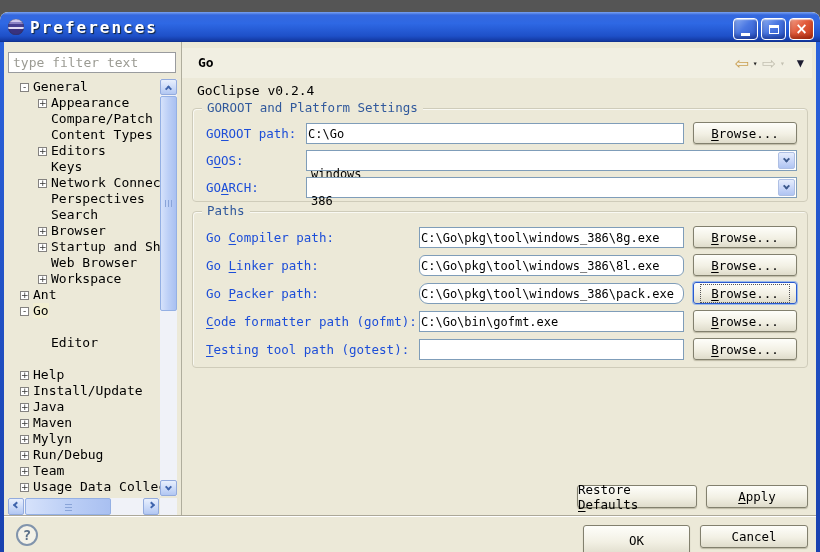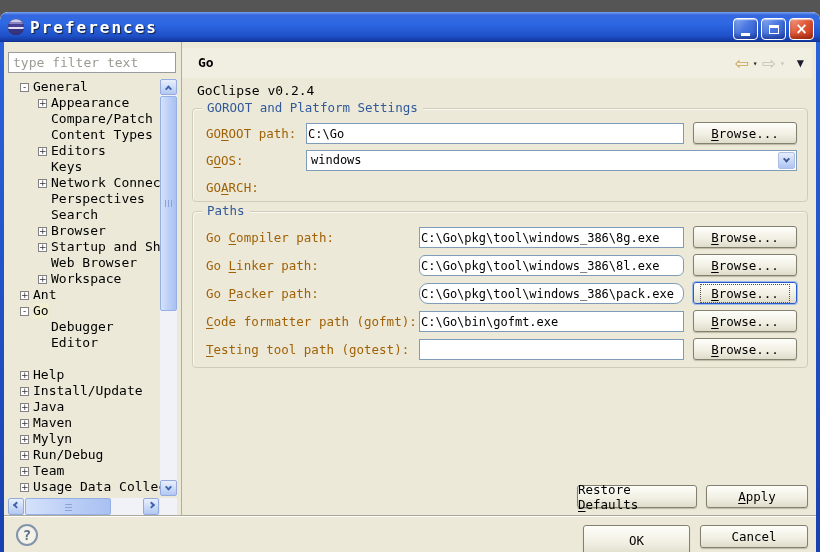--- a/index.html
+++ b/index.html
@@ -92,28 +92,28 @@
   .nav .menu { font-size:12px; color:#1C1C30; margin-left:8px; cursor:pointer; }
 
   
   .version { position:absolute; left:197px; top:71px; font-size:13px; color:#000; }
   .group { position:absolute; border:1px solid #CFCCBA; border-radius:4px;
            box-shadow:inset 1px 1px 0 rgba(255,255,255,.7); }
   .group-title { position:absolute; top:-9px; left:9px; background:#ECE9D8; padding:0 5px;
                  font-size:12.5px; color:#31599C; white-space:nowrap; }
   #group-goroot { left:192px; top:96px; width:616px; height:94px; }
   #group-paths  { left:192px; top:199px; width:616px; height:157px; }
-  .flabel { position:absolute; font-size:12.5px; color:#a16207; white-space:nowrap; }
+  .flabel { position:absolute; font-size:12.5px; color:#1d4ed8; white-space:nowrap; }
   .flabel u, .xp-btn u { text-decoration:underline; text-underline-offset:2px; }
   .finput {
     position:absolute; height:21px; border:1px solid #7F9DB9; background:#fff;
     font-family:"DejaVu Sans Mono",monospace; font-size:12px; padding:0 1px; color:#000;
   }
   .combo { position:absolute; height:21px; border:1px solid #7F9DB9; background:#fff; }
-  .combo-val { position:absolute; left:4px; top:2px; font-size:12px; color:#000; white-space:nowrap; }
+  .combo-val { position:absolute; left:4px; top:16px; font-size:12px; color:#000; white-space:nowrap; }
   .combo-btn {
     position:absolute; right:1px; top:1px; bottom:1px; width:17px; border:1px solid #AEBFE4; border-radius:2px;
     background:linear-gradient(180deg,#E6EDFC 0%,#C8D6F8 55%,#AFC4F2 100%);
     display:flex; align-items:center; justify-content:center; cursor:pointer;
   }
   .combo-btn .chev { border-color:#3C598C; }
   .xp-btn {
     position:absolute; border:1px solid #82806E; border-radius:3px;
     background:linear-gradient(180deg,#FEFEFA 0%,#F2F0E4 55%,#DFDCCB 100%);
     font-family:"DejaVu Sans Mono",monospace; font-size:12.5px; color:#000;
@@ -167,21 +167,20 @@
       <div class="trow" style="top: 81px; padding-left: 30px;"><span class="noexp"></span><span class="lbl">Keys</span></div>
       <div class="trow" style="top: 97px; padding-left: 30px;"><span class="exp">+</span><span class="lbl">Network Connect</span></div>
       <div class="trow" style="top: 113px; padding-left: 30px;"><span class="noexp"></span><span class="lbl">Perspectives</span></div>
       <div class="trow" style="top: 129px; padding-left: 30px;"><span class="noexp"></span><span class="lbl">Search</span></div>
       <div class="trow" style="top: 145px; padding-left: 30px;"><span class="exp">+</span><span class="lbl">Browser</span></div>
       <div class="trow" style="top: 161px; padding-left: 30px;"><span class="exp">+</span><span class="lbl">Startup and Shu</span></div>
       <div class="trow" style="top: 177px; padding-left: 30px;"><span class="noexp"></span><span class="lbl">Web Browser</span></div>
       <div class="trow" style="top: 193px; padding-left: 30px;"><span class="exp">+</span><span class="lbl">Workspace</span></div>
       <div class="trow" style="top: 209px; padding-left: 12px;"><span class="exp">+</span><span class="lbl">Ant</span></div>
       <div class="trow" style="top: 225px; padding-left: 12px;"><span class="exp">-</span><span class="lbl sel">Go</span></div>
-      <div class="trow" style="top: 241px; padding-left: 30px;"><span class="noexp"></span><span class="lbl">Debugger</span></div>
       <div class="trow" style="top: 257px; padding-left: 30px;"><span class="noexp"></span><span class="lbl">Editor</span></div>
       <div class="trow" style="top: 289px; padding-left: 12px;"><span class="exp">+</span><span class="lbl">Help</span></div>
       <div class="trow" style="top: 305px; padding-left: 12px;"><span class="exp">+</span><span class="lbl">Install/Update</span></div>
       <div class="trow" style="top: 321px; padding-left: 12px;"><span class="exp">+</span><span class="lbl">Java</span></div>
       <div class="trow" style="top: 337px; padding-left: 12px;"><span class="exp">+</span><span class="lbl">Maven</span></div>
       <div class="trow" style="top: 353px; padding-left: 12px;"><span class="exp">+</span><span class="lbl">Mylyn</span></div>
       <div class="trow" style="top: 369px; padding-left: 12px;"><span class="exp">+</span><span class="lbl">Run/Debug</span></div>
       <div class="trow" style="top: 385px; padding-left: 12px;"><span class="exp">+</span><span class="lbl">Team</span></div>
       <div class="trow" style="top: 401px; padding-left: 12px;"><span class="exp">+</span><span class="lbl">Usage Data Collect</span></div>
     </div>
@@ -234,20 +233,26 @@
         <span class="inner"><u>B</u>rowse...</span>
       </div>
       <span class="flabel" style="left: 13px; top: 44px;">G<u>O</u>OS:</span>
       <div class="combo" style="left: 113px; top: 41px; width: 491px;">
         <span class="combo-val">windows</span>
         <div class="combo-btn">
           <span class="chev dn"></span>
         </div>
       </div>
       <span class="flabel" style="left: 13px; top: 71px;">GO<u>A</u>RCH:</span>
+      <div class="combo" style="left: 113px; top: 68px; width: 491px;">
+        <span class="combo-val">386</span>
+        <div class="combo-btn">
+          <span class="chev dn"></span>
+        </div>
+      </div>
     </div>
   <div class="group" id="group-paths">
     <span class="group-title">Paths</span>
   <span class="flabel" style="left: 13px; top: 18px;">Go <u>C</u>ompiler path:</span>
       <input class="finput" value="C:\Go\pkg\tool\windows_386\8g.exe" style="left: 226px; top: 15px; width: 265px;">
       <div class="xp-btn" style="left: 500px; top: 14px; width: 104px; height: 22px;">
         <span class="inner"><u>B</u>rowse...</span>
       </div>
       <span class="flabel" style="left: 13px; top: 46px;">Go <u>L</u>inker path:</span>
       <input class="finput" value="C:\Go\pkg\tool\windows_386\8l.exe" style="left: 226px; top: 43px; width: 265px; border-radius: 6px;">

